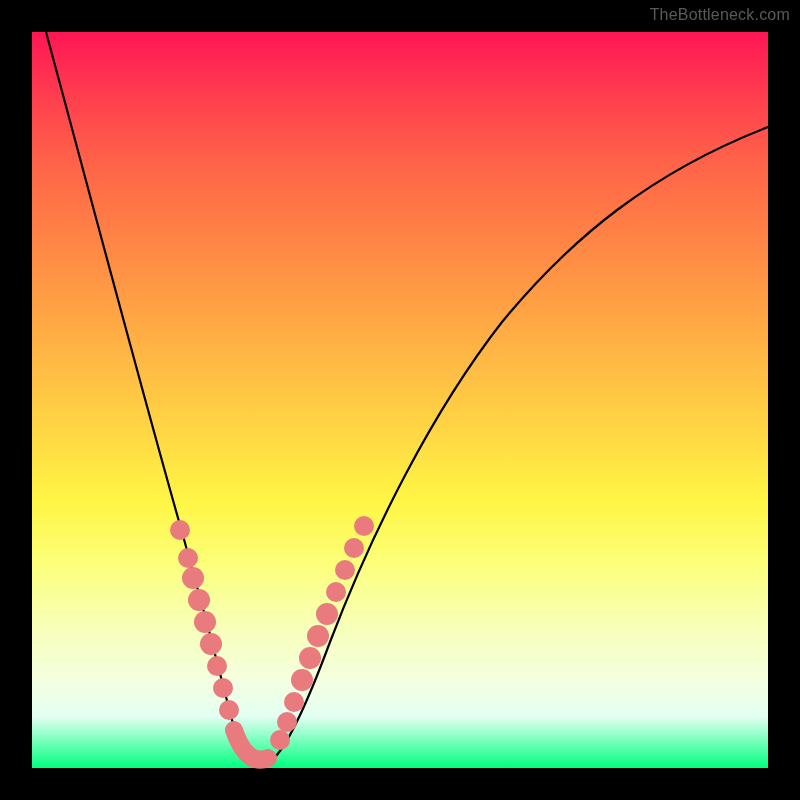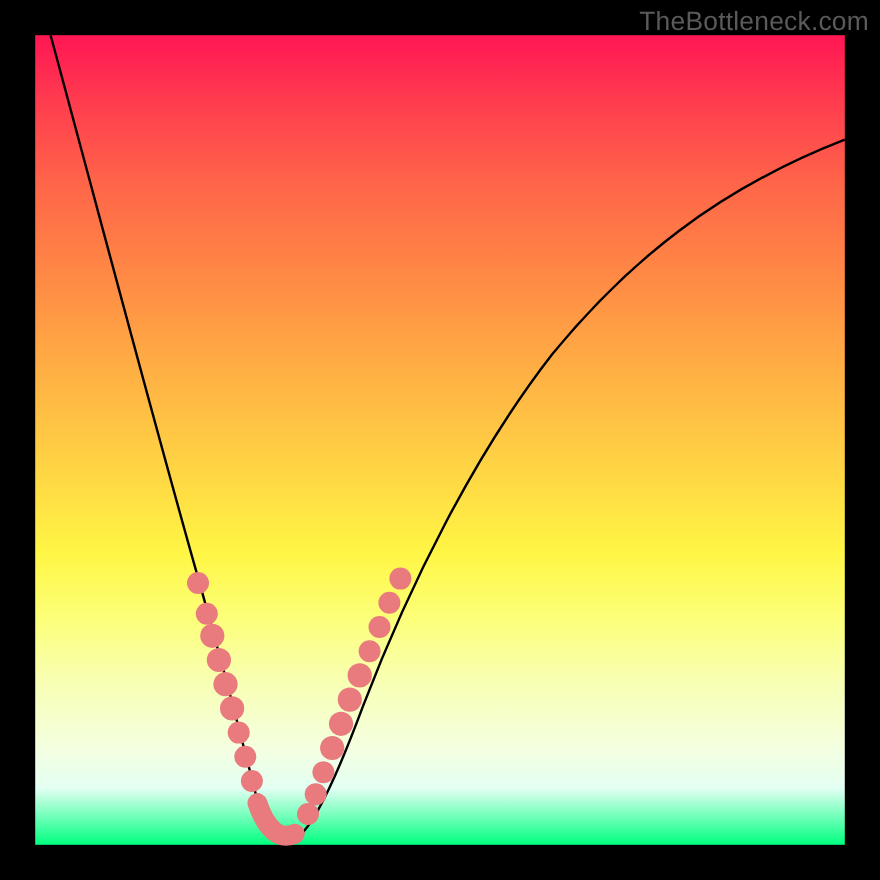--- a/index.html
+++ b/index.html
@@ -28,21 +28,21 @@
       #f8ffb4 80%,
       #f4ffe0 88%,
       #e3fff3 93%,
       #00ff7f 100%);
   }
   .watermark {
     position: absolute;
     top: 6px;
     right: 10px;
     font-family: Arial, Helvetica, sans-serif;
-    font-size: 24px;
+    font-size: 16px;
     font-weight: 400;
     color: #5a5a5a;
     letter-spacing: 0.2px;
   }
   svg.curve {
     position: absolute;
     left: 0; top: 0;
     width: 736px;
     height: 736px;
     overflow: visible;

